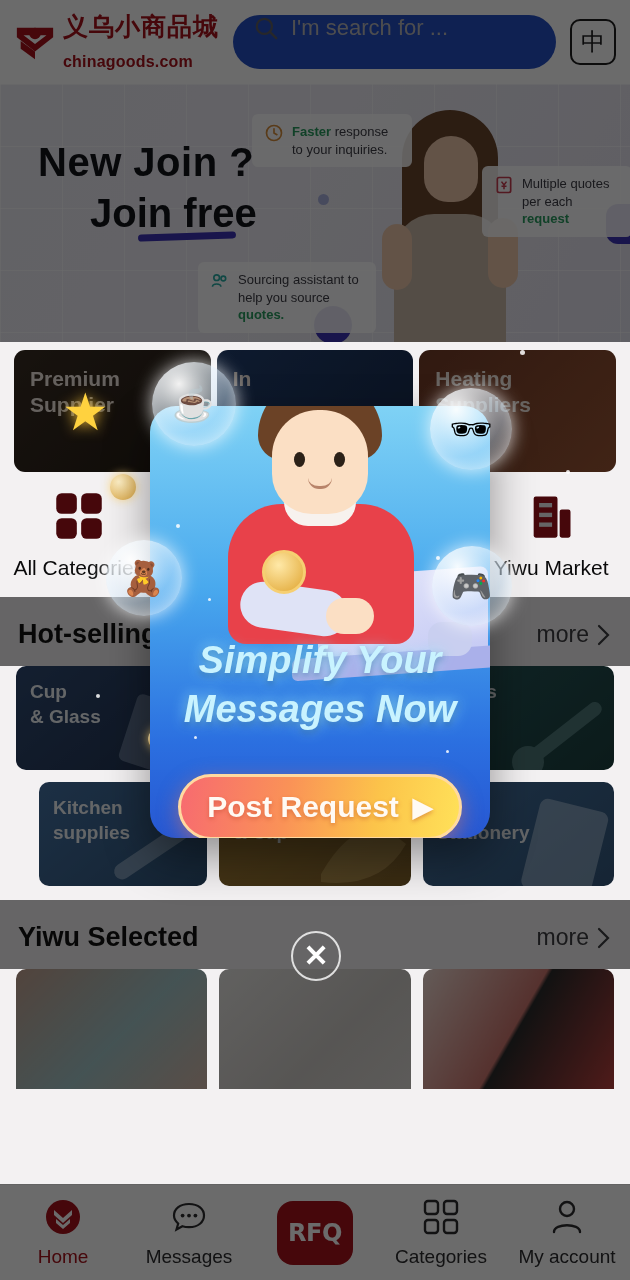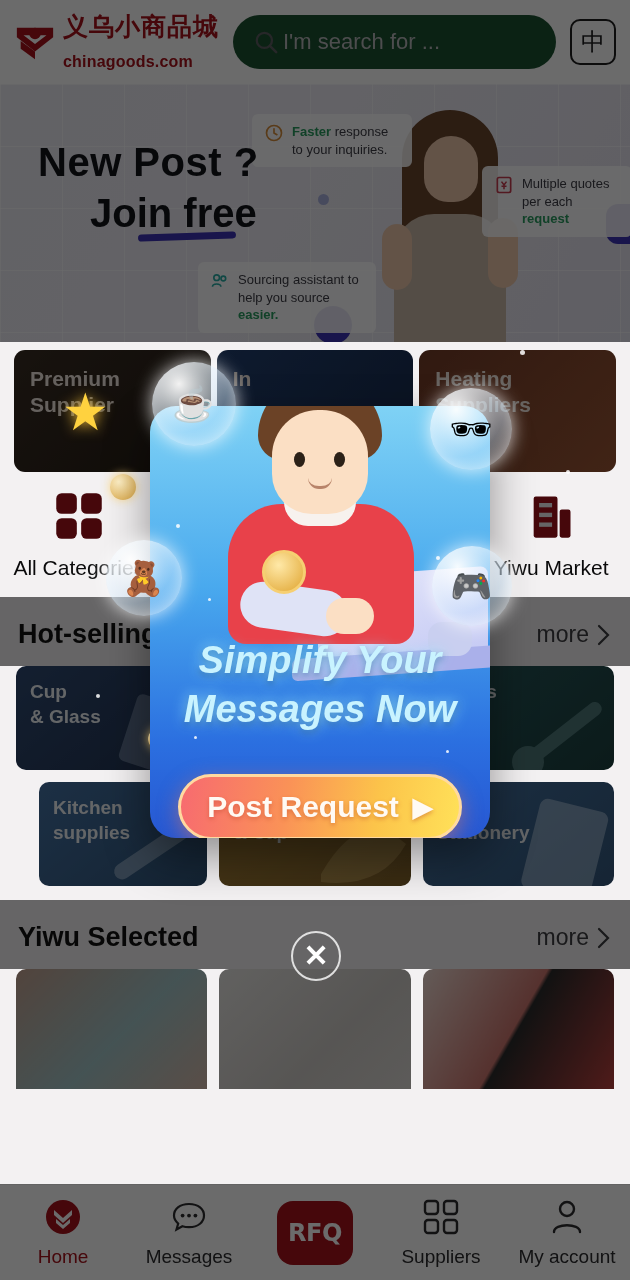--- a/index.html
+++ b/index.html
@@ -32,22 +32,22 @@
   .logo-text { display: flex; flex-direction: column; line-height: 1; }
   .logo-cn {
     font-size: 25px; font-weight: 700; color: #bb0b16; letter-spacing: 1px;
     font-family: "DejaVu Sans", sans-serif;
   }
   .logo-en {
     font-size: 16px; font-weight: 700; color: #bb0b16; letter-spacing: .2px;
     margin-top: 15px;
   }
   .searchbar {
-    flex: 1 1 auto; height: 54px; background: #14532d; border-radius: 27px;
-    display: flex; align-items: center; gap: 4px; padding: 0 20px;
+    flex: 1 1 auto; height: 54px; background: #1d4ed8; border-radius: 27px;
+    display: flex; gap: 12px; padding: 0 20px;
     min-width: 0;
   }
   .search-ph { font-size: 22px; color: #b7b7bb; white-space: nowrap; overflow: hidden; }
   .lang-btn {
     width: 46px; height: 46px; flex: 0 0 auto;
     border: 2.5px solid #1c1c1e; border-radius: 10px;
     display: flex; align-items: center; justify-content: center;
     font-size: 24px; color: #1c1c1e; font-family: "DejaVu Sans", sans-serif;
   }
 
@@ -289,25 +289,25 @@
         </svg>
         <div><span>Multiple quotes per each </span><span class="em-green">request</span></div>
       </div>
 
       <div class="chip chip-3">
         <svg class="c-ic" viewBox="0 0 24 24">
           <circle cx="8" cy="8" r="3.4" fill="none" stroke="#16b0a8" stroke-width="2"></circle>
           <circle cx="16" cy="9" r="2.8" fill="none" stroke="#16b0a8" stroke-width="2"></circle>
           <path d="M3 19 C3 14.5 13 14.5 13 19" fill="none" stroke="#16b0a8" stroke-width="2"></path>
         </svg>
-        <div><span>Sourcing assistant to help you source </span><span class="em-green">easier.</span></div>
+        <div><span>Sourcing assistant to help you source </span><span class="em-green">quotes.</span></div>
       </div>
 
       <div class="hero-left">
-        <div class="hero-l1">New Post ?</div>
+        <div class="hero-l1">New Join ?</div>
         <div class="hero-l2">
           <span>Join free</span>
           <span class="hero-underline"></span>
         </div>
       </div>
     </div>
 
     <div class="supcards">
       <div class="supcard sc1">
         <span>Premium Supplier</span>
@@ -459,21 +459,21 @@
 
       <div class="tab">
         <div class="tab-ic">
           <svg width="36" height="36" viewBox="0 0 36 36">
             <rect x="2" y="2" width="13" height="13" rx="3" fill="none" stroke="#2b2b2e" stroke-width="2.4"></rect>
             <rect x="21" y="2" width="13" height="13" rx="3" fill="none" stroke="#2b2b2e" stroke-width="2.4"></rect>
             <rect x="2" y="21" width="13" height="13" rx="3" fill="none" stroke="#2b2b2e" stroke-width="2.4"></rect>
             <rect x="21" y="21" width="13" height="13" rx="3" fill="none" stroke="#2b2b2e" stroke-width="2.4"></rect>
           </svg>
         </div>
-        <div class="tab-label">Suppliers</div>
+        <div class="tab-label">Categories</div>
       </div>
 
       <div class="tab">
         <div class="tab-ic">
           <svg width="36" height="36" viewBox="0 0 36 36">
             <circle cx="18" cy="10" r="7" fill="none" stroke="#2b2b2e" stroke-width="2.4"></circle>
             <path d="M5 33 C5 24 31 24 31 33" fill="none" stroke="#2b2b2e" stroke-width="2.4" stroke-linecap="round"></path>
           </svg>
         </div>
         <div class="tab-label">My account</div>

